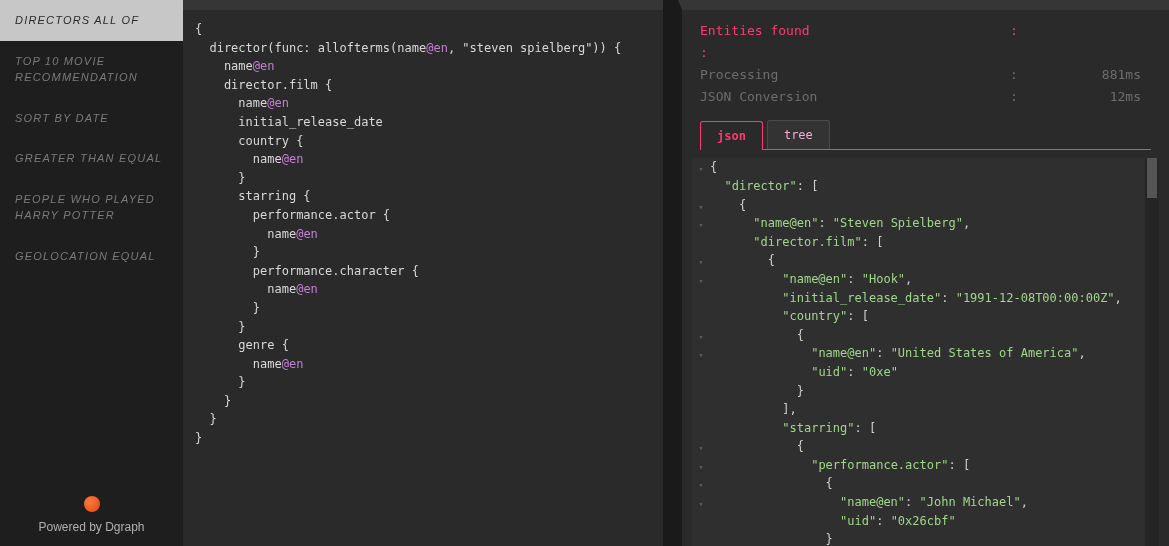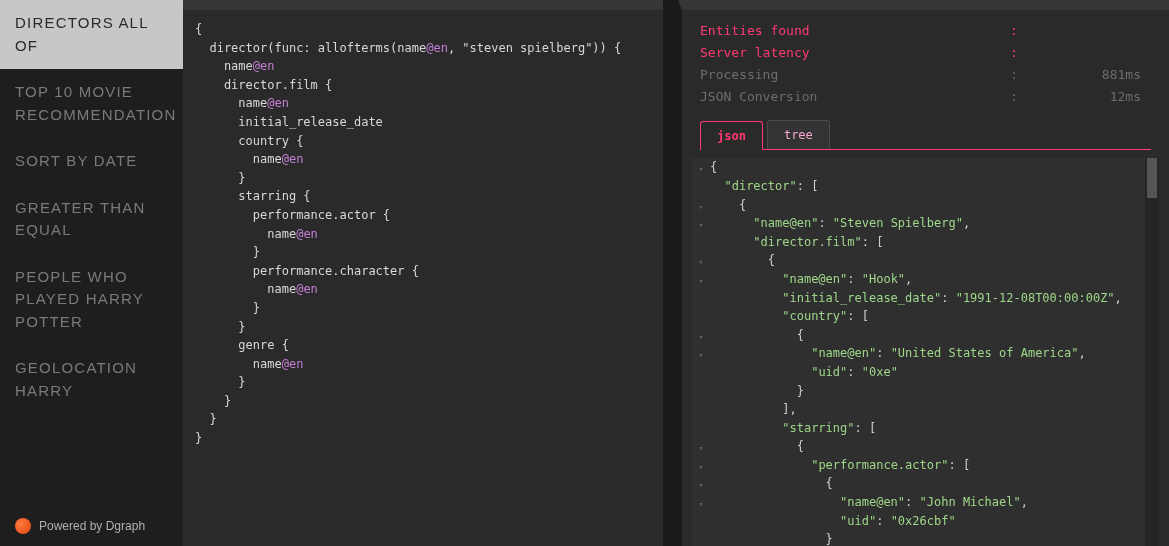--- a/index.html
+++ b/index.html
@@ -13,38 +13,40 @@
 }
 .sidebar {
   width: 183px;
   background: #1e1e1e;
   display: flex;
   flex-direction: column;
 }
 .sidebar-items { flex: 1; }
 .sidebar-item {
   padding: 12px 15px;
-  font-size: 15px;
+  font-size: 11px;
   letter-spacing: 1.2px;
   font-weight: 500;
   color: #7a7a7a;
   cursor: pointer;
   line-height: 1.5;
+  font-style: italic;
 }
 .sidebar-item.active {
   background: #c7c7c7;
   color: #2a2a2a;
 }
 .powered {
   padding: 12px 15px;
   display: flex;
   align-items: center;
   gap: 8px;
   font-size: 12px;
   color: #b0b0b0;
+  flex-direction: column;
 }
 .logo-icon {
   width: 16px;
   height: 16px;
   border-radius: 50%;
   background: radial-gradient(circle at 35% 35%, #ff7a3d, #e04510);
 }
 .middle {
   flex: 0 0 480px;
   background: #2a2a2a;
@@ -151,21 +153,21 @@
 </head>
 <body>
 
 <div class="sidebar">
   <div class="sidebar-items">
     <div class="sidebar-item active">DIRECTORS ALL OF</div>
     <div class="sidebar-item">TOP 10 MOVIE RECOMMENDATION</div>
     <div class="sidebar-item">SORT BY DATE</div>
     <div class="sidebar-item">GREATER THAN EQUAL</div>
     <div class="sidebar-item">PEOPLE WHO PLAYED HARRY POTTER</div>
-    <div class="sidebar-item">GEOLOCATION HARRY</div>
+    <div class="sidebar-item">GEOLOCATION EQUAL</div>
   </div>
   <div class="powered">
     <span class="logo-icon"></span>
     <span>Powered by Dgraph</span>
   </div>
 </div>
 
 <div class="middle">
   <div class="code-editor" id="code-editor">{
   director(func: allofterms(name<span class="hl">@en</span>, "steven spielberg")) {
@@ -192,21 +194,20 @@
 }</div>
 </div>
 
 <div class="right">
   <div class="metrics">
     <div class="metric-row pink">
       <span class="metric-label">Entities found</span>
       <span class="metric-colon">:</span>
     </div>
     <div class="metric-row pink">
-      <span class="metric-label">Server latency</span>
       <span class="metric-colon">:</span>
     </div>
     <div class="metric-row dim">
       <span class="metric-label">Processing</span>
       <span class="metric-colon">:</span>
       <span class="metric-value">881ms</span>
     </div>
     <div class="metric-row dim">
       <span class="metric-label">JSON Conversion</span>
       <span class="metric-colon">:</span>

